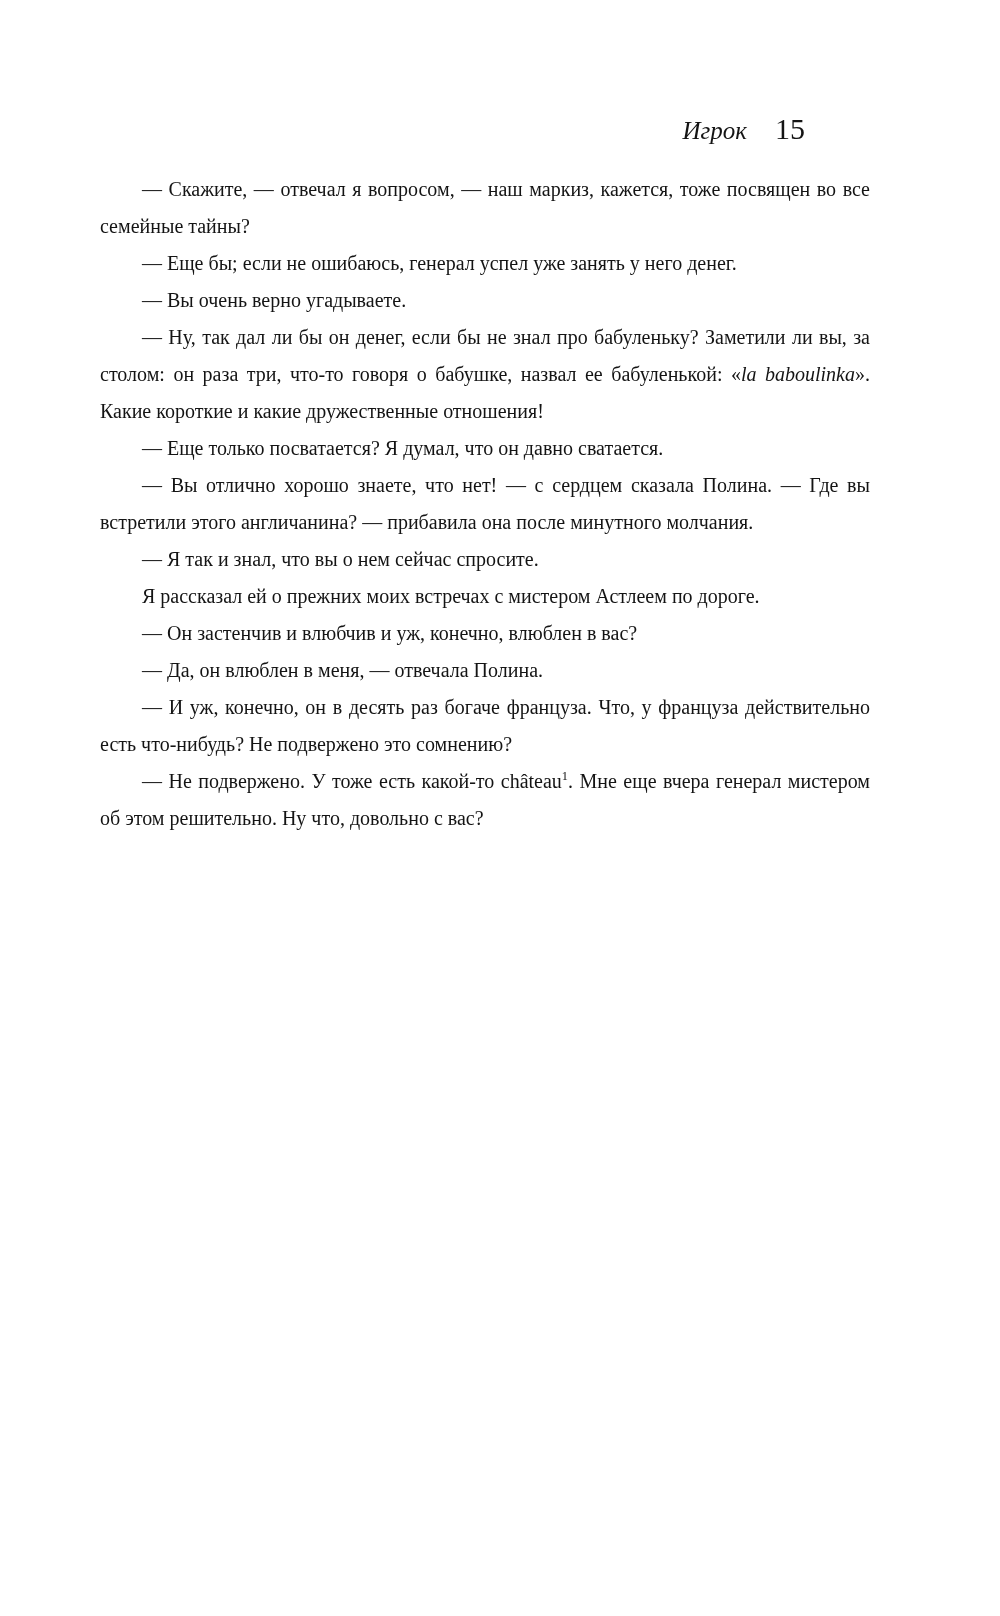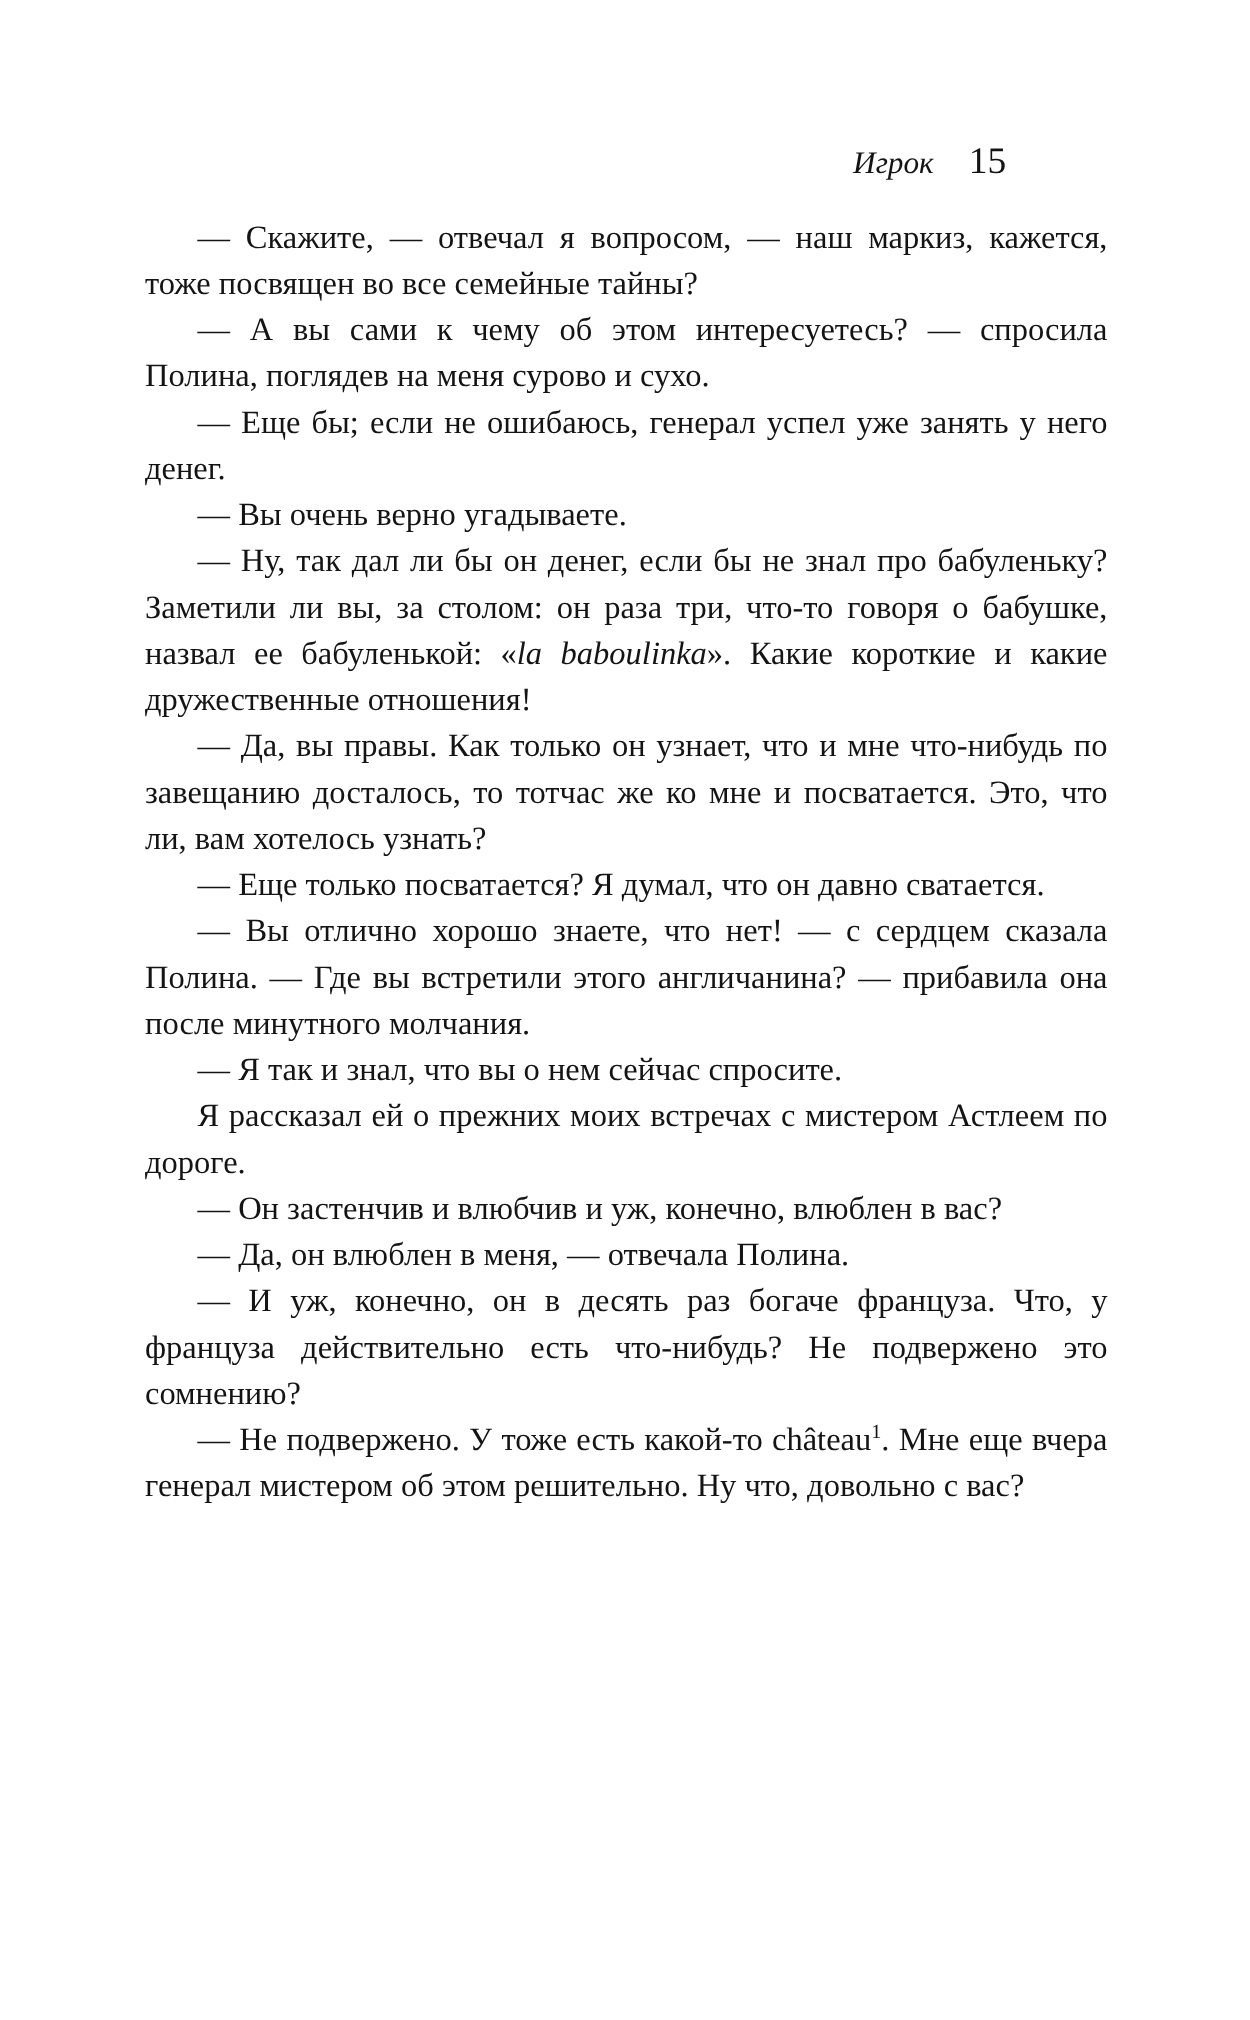--- a/index.html
+++ b/index.html
@@ -29,23 +29,23 @@
     font-style: italic;
     font-size: 25px;
   }
   .head-page {
     font-size: 30px;
     margin-left: 28px;
   }
   .body-text {
     position: absolute;
     top: 171px;
-    left: 116px;
+    left: 100px;
     width: 770px;
-    font-size: 26px;
+    font-size: 20px;
     line-height: 37px;
     text-align: justify;
   }
   .para {
     margin: 0;
     text-indent: 42px;
   }
   em { font-style: italic; }
   sup {
     font-size: 62%;
@@ -74,25 +74,23 @@
 <body>
 
 <div class="page">
 
   <header class="running-head">
     <span class="head-title">Игрок</span><span class="head-page">15</span>
   </header>
 
   <main class="body-text" id="paragraphs">
       <p class="para"><span>— Скажите, — отвечал я вопросом, — наш маркиз, кажется, тоже посвящен во все семейные тайны?</span></p>
-      <p class="para"><span>— А вы сами к чему об этом интересуетесь? — спросила Полина, поглядев на меня сурово и сухо.</span></p>
       <p class="para"><span>— Еще бы; если не ошибаюсь, генерал успел уже занять у него денег.</span></p>
       <p class="para"><span>— Вы очень верно угадываете.</span></p>
       <p class="para"><span>— Ну, так дал ли бы он денег, если бы не знал про бабуленьку? Заметили ли вы, за столом: он раза три, что-то говоря о бабушке, назвал ее бабуленькой: «</span><em>la baboulinka</em><span>». Какие короткие и какие дружественные отношения!</span></p>
-      <p class="para"><span>— Да, вы правы. Как только он узнает, что и мне что-нибудь по завещанию досталось, то тотчас же ко мне и посватается. Это, что ли, вам хотелось узнать?</span></p>
       <p class="para"><span>— Еще только посватается? Я думал, что он давно сватается.</span></p>
       <p class="para"><span>— Вы отлично хорошо знаете, что нет! — с сердцем сказала Полина. — Где вы встретили этого англичанина? — прибавила она после минутного молчания.</span></p>
       <p class="para"><span>— Я так и знал, что вы о нем сейчас спросите.</span></p>
       <p class="para"><span>Я рассказал ей о прежних моих встречах с мистером Астлеем по дороге.</span></p>
       <p class="para"><span>— Он застенчив и влюбчив и уж, конечно, влюблен в вас?</span></p>
       <p class="para"><span>— Да, он влюблен в меня, — отвечала Полина.</span></p>
       <p class="para"><span>— И уж, конечно, он в десять раз богаче француза. Что, у француза действительно есть что-нибудь? Не подвержено это сомнению?</span></p>
       <p class="para"><span>— Не подвержено. У тоже есть какой-то château</span><sup>1</sup><span>. Мне еще вчера генерал мистером об этом решительно. Ну что, довольно с вас?</span></p>
     </main>
 

